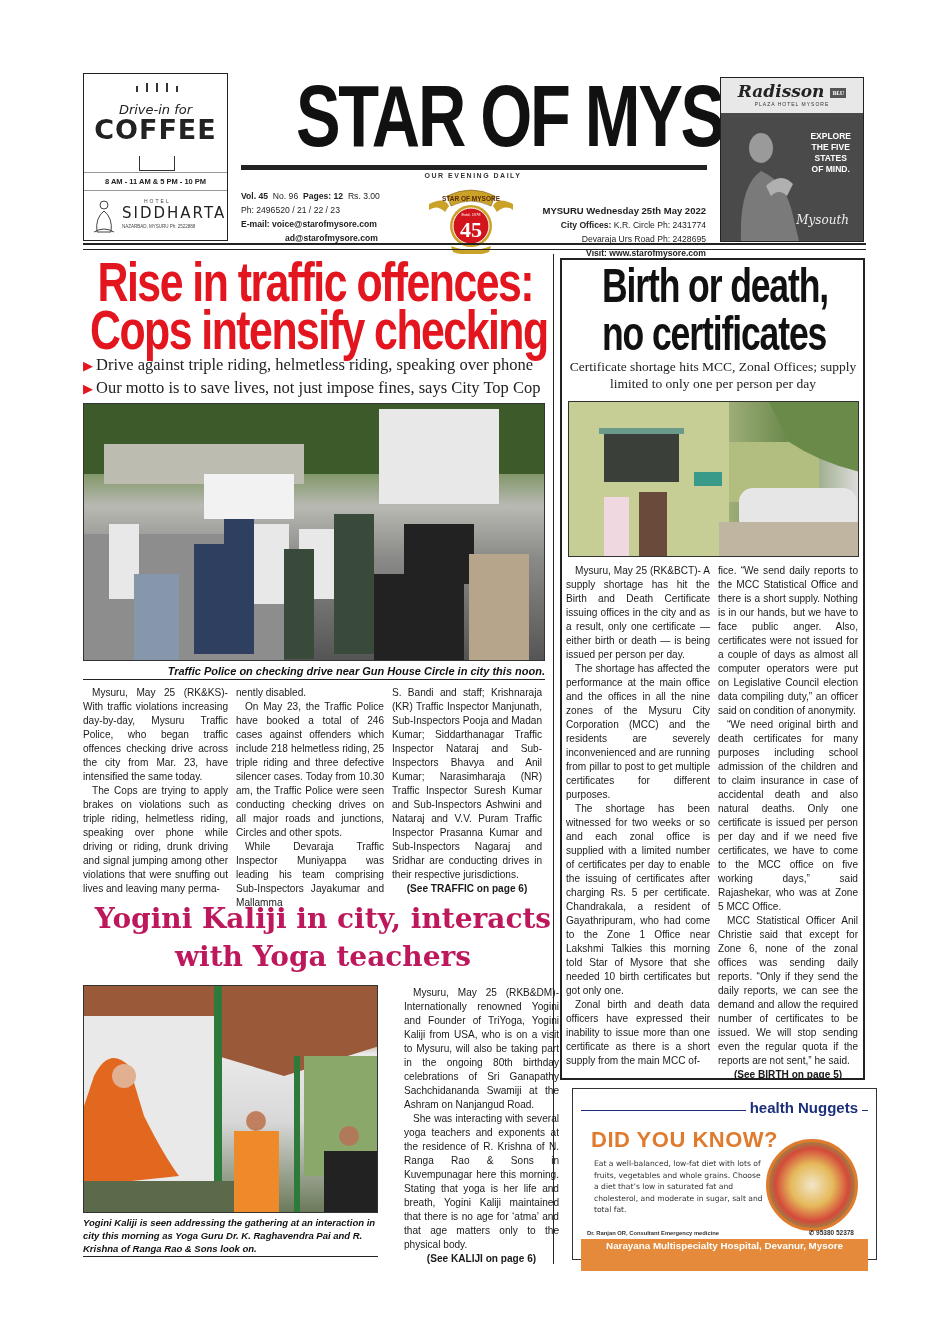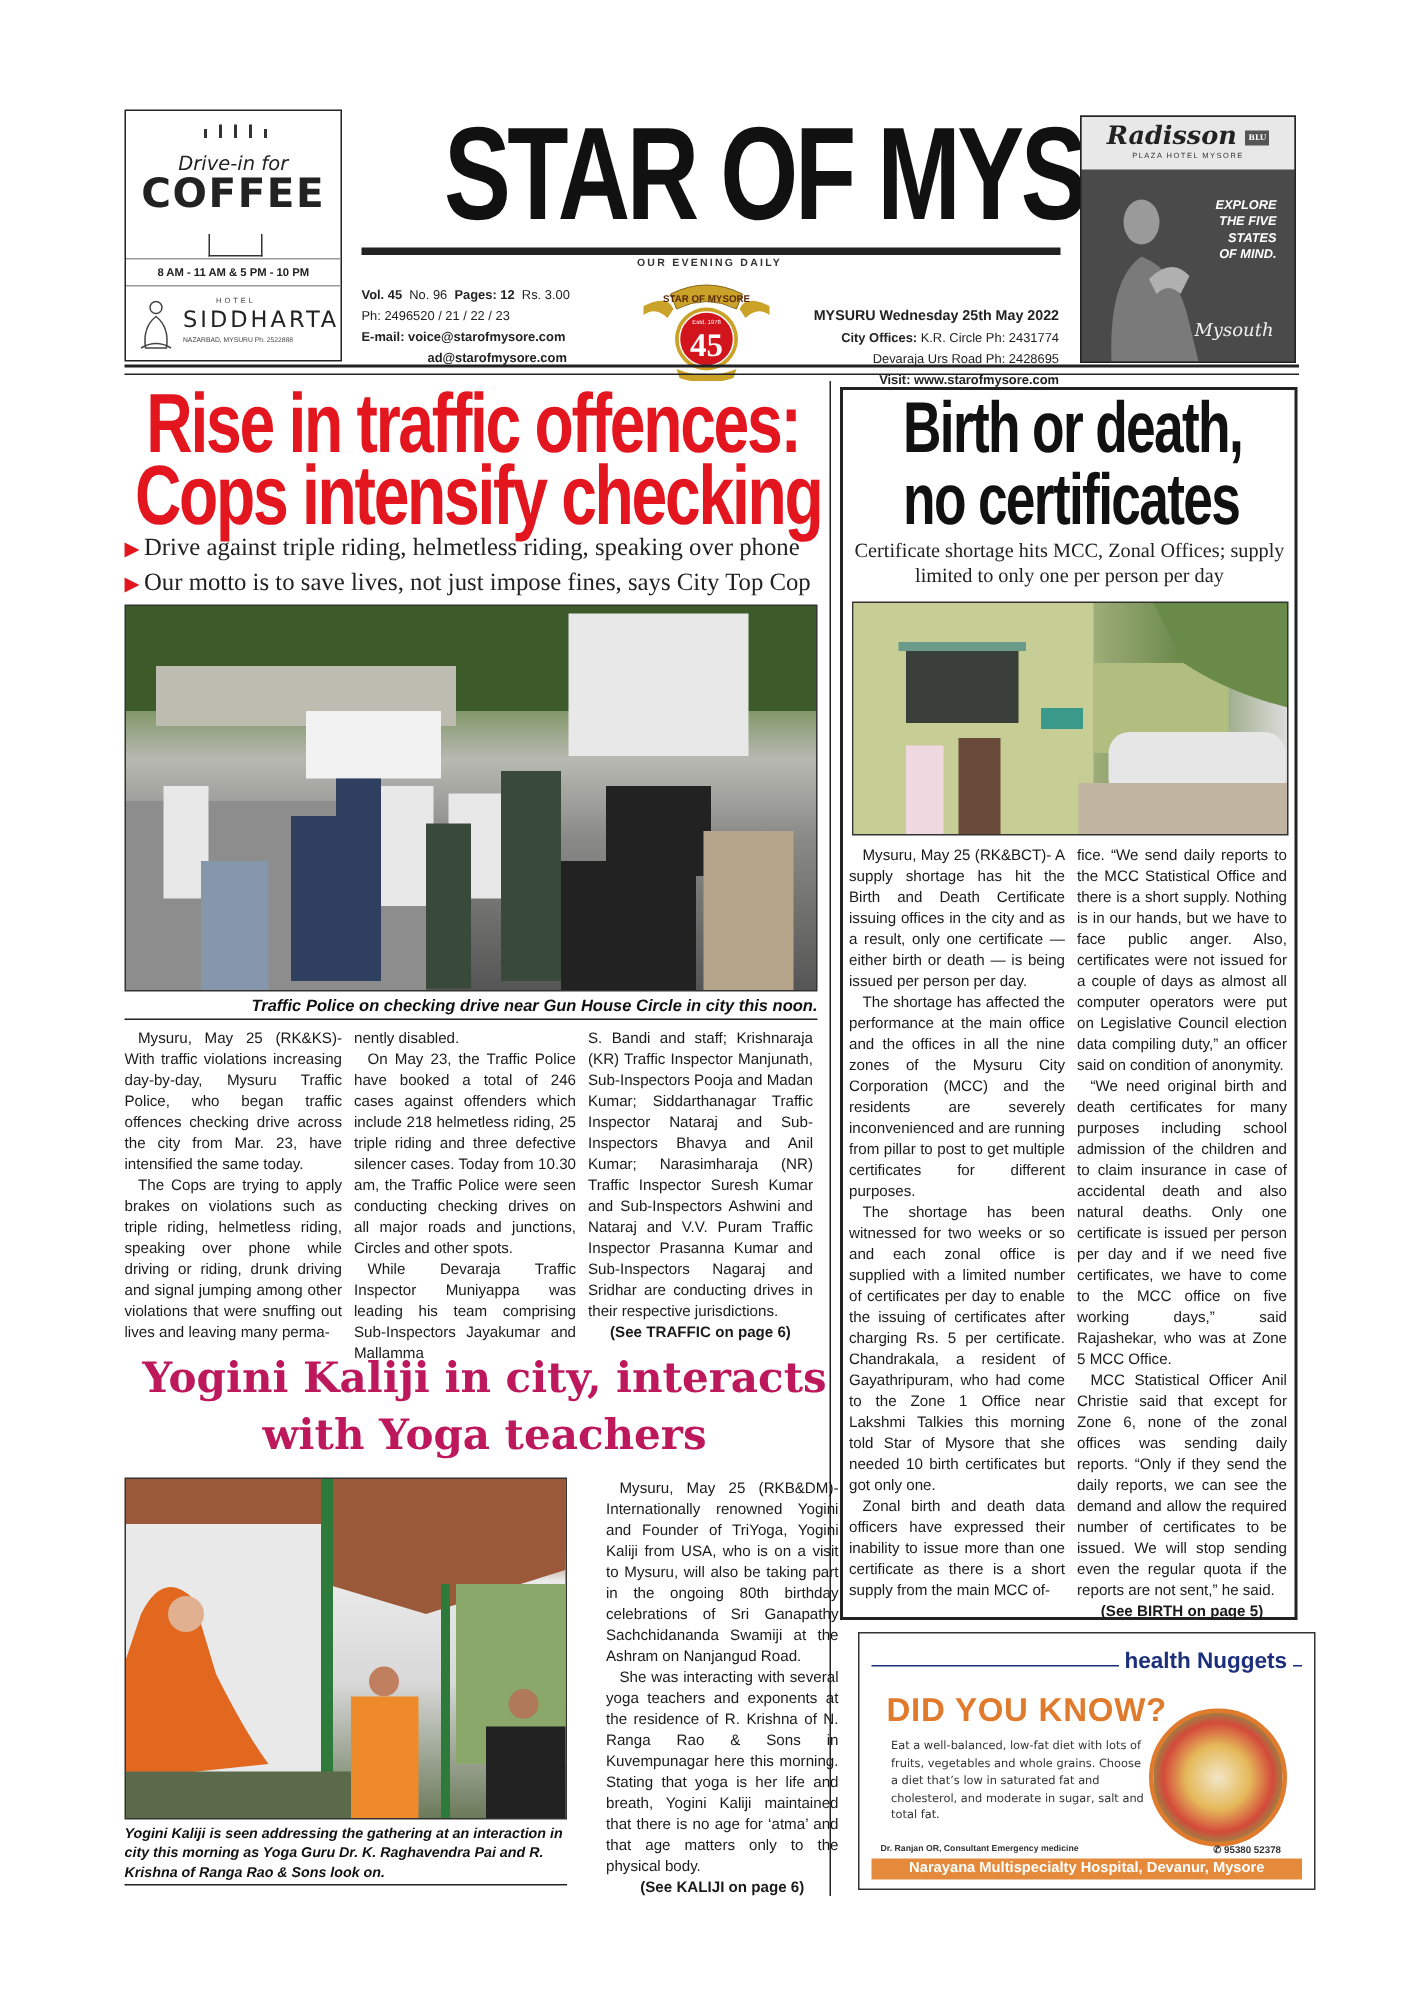--- a/index.html
+++ b/index.html
@@ -25,21 +25,21 @@
   #info-left{left:241px;top:189px;font-size:8.6px;line-height:14px;color:#222;}
   #info-left b{font-weight:bold;}
   #info-right{left:520px;top:204px;width:186px;text-align:right;font-size:8.6px;line-height:14px;color:#222;}
   #emblem{left:425px;top:182px;width:92px;height:72px;}
   #rule-header{left:83px;top:243px;width:783px;height:4px;border-top:2px solid #222;border-bottom:1px solid #222;}
   #ad-right{left:720px;top:77px;width:144px;height:165px;border:1.5px solid #222;box-sizing:border-box;background:#4a4a4a;overflow:hidden;}
   #ad-right .top{height:35px;background:#e8e8e8;text-align:center;}
   #ad-right .brand{font-family:"DejaVu Serif",serif;font-style:italic;font-size:17px;font-weight:bold;color:#222;padding-top:3px;}
   #ad-right .blu{display:inline-block;background:#555;color:#fff;font-size:5px;padding:2px 2px;vertical-align:middle;font-style:normal;}
   #ad-right .sub{font-size:5px;letter-spacing:1px;color:#333;}
-  #ad-right .msg{position:absolute;right:12px;top:53px;color:#fff;font-weight:bold;font-size:8.5px;line-height:11px;text-align:right;font-style:italic;}
+  #ad-right .msg{position:absolute;right:12px;top:53px;color:#fff;font-weight:bold;font-size:8.5px;line-height:11px;text-align:center;}
   #ad-right .dancer{position:absolute;left:10px;top:48px;width:70px;height:115px;}
   #ad-right .sig{position:absolute;right:14px;bottom:14px;color:#eee;font-family:"DejaVu Serif",serif;font-style:italic;font-size:12px;}
   
   .red-head{color:#e3151f;font-weight:bold;font-family:"Liberation Sans",sans-serif;white-space:nowrap;text-align:center;transform-origin:left top;}
   #head1{left:82px;top:254px;font-size:56px;line-height:56px;letter-spacing:-2px;transform:scaleX(0.765);width:610px;}
   #head2{left:90px;top:302px;font-size:56px;line-height:56px;letter-spacing:-2px;transform:scaleX(0.765);width:580px;}
   .bullet{left:83px;font-family:"Liberation Serif",serif;font-size:16.5px;color:#222;white-space:nowrap;}
   .bullet span.tri{color:#e3151f;font-size:13px;margin-right:3px;}
   #bul1{top:355px;}
   #bul2{top:378px;}
@@ -69,21 +69,21 @@
   #birth-c2{left:718px;top:564px;width:140px;}
   
   #health-ad{left:572px;top:1088px;width:305px;height:172px;border:1.5px solid #333;box-sizing:border-box;background:#fff;}
   #health-ad .hn-line{position:absolute;left:8px;right:8px;top:21px;height:1px;background:#1c2f7a;}
   #health-ad .hn{position:absolute;right:14px;top:10px;background:#fff;padding:0 4px;color:#1c2f7a;font-size:15px;font-weight:bold;}
   #health-ad .dyk{position:absolute;left:18px;top:38px;color:#e07a2c;font-weight:bold;font-size:22px;letter-spacing:0.5px;}
   #health-ad .tip{position:absolute;left:21px;top:69px;width:170px;font-family:"DejaVu Sans",sans-serif;font-size:7.6px;line-height:11.5px;color:#333;}
   #health-ad .plate{position:absolute;right:18px;top:50px;width:86px;height:86px;border-radius:50%;border:3px solid #e07a2c;background:radial-gradient(circle,#f2e6c8 0%,#e5b95a 35%,#d44a3a 60%,#7aa64a 80%,#fff 100%);}
   #health-ad .doc{position:absolute;left:14px;top:141px;font-size:5.8px;font-weight:bold;color:#333;}
   #health-ad .phone{position:absolute;right:22px;top:140px;font-size:6.5px;font-weight:bold;color:#333;}
-  #health-ad .bar{position:absolute;left:8px;right:8px;top:150px;height:14px;background:#e58a3a;color:#fff;text-align:center;font-size:9.8px;font-weight:bold;line-height:14px;}
+  #health-ad .bar{position:absolute;left:8px;right:8px;top:150px;height:32px;background:#e58a3a;color:#fff;text-align:center;font-size:9.8px;font-weight:bold;line-height:14px;}
   svg{display:block;}
 </style>
 </head>
 <body>
 
 <div id="ad-left" class="abs">
   <div class="steam">
       <i></i>
       <i></i>
       <i></i>

